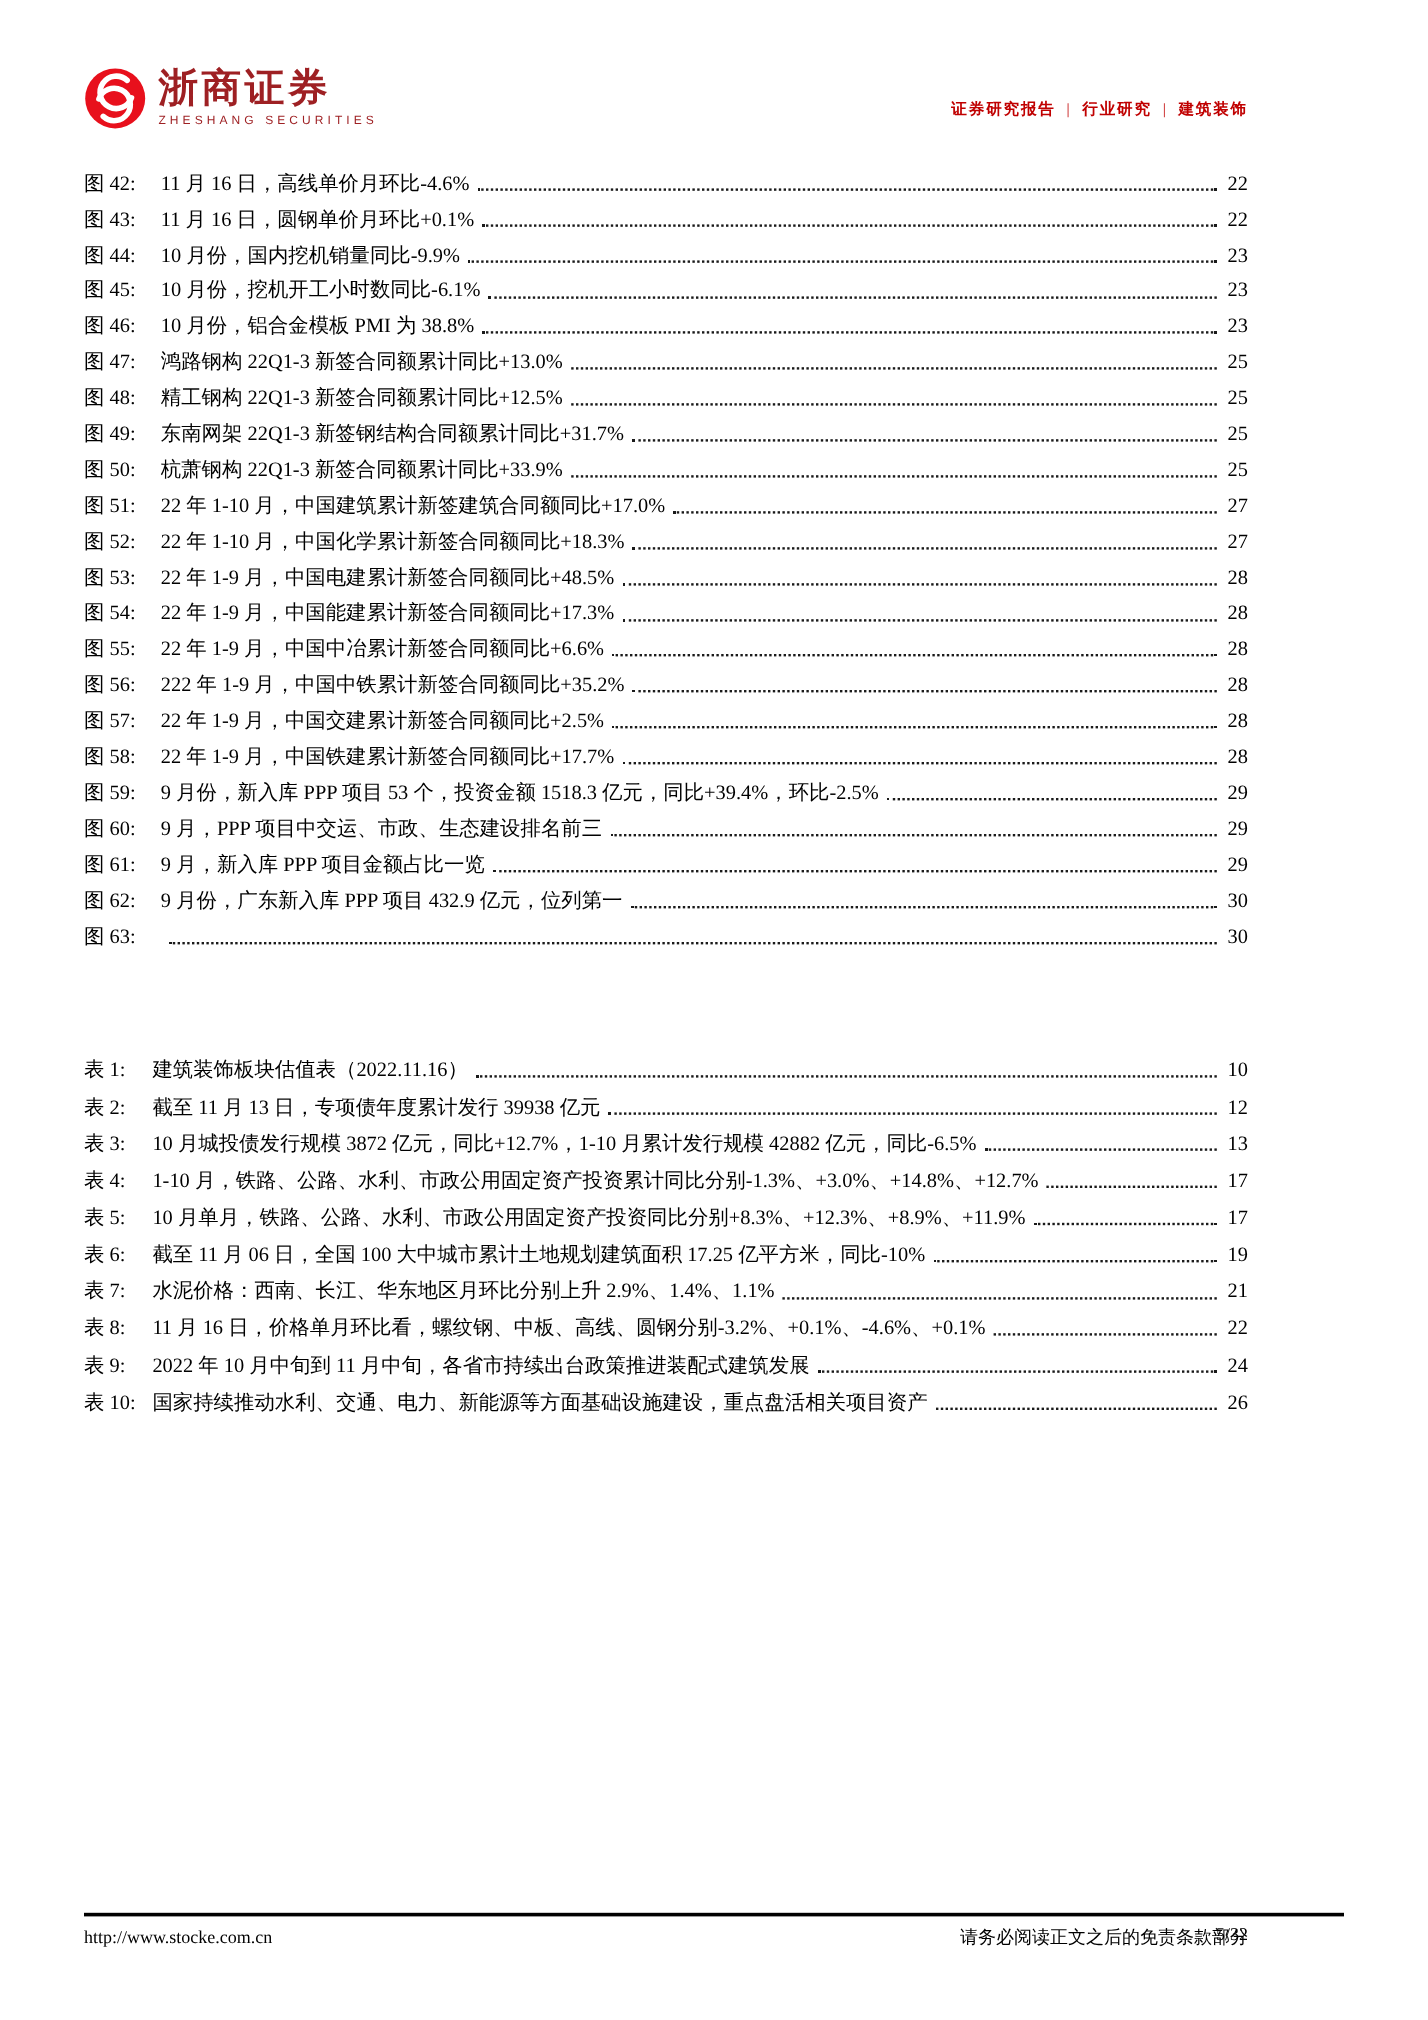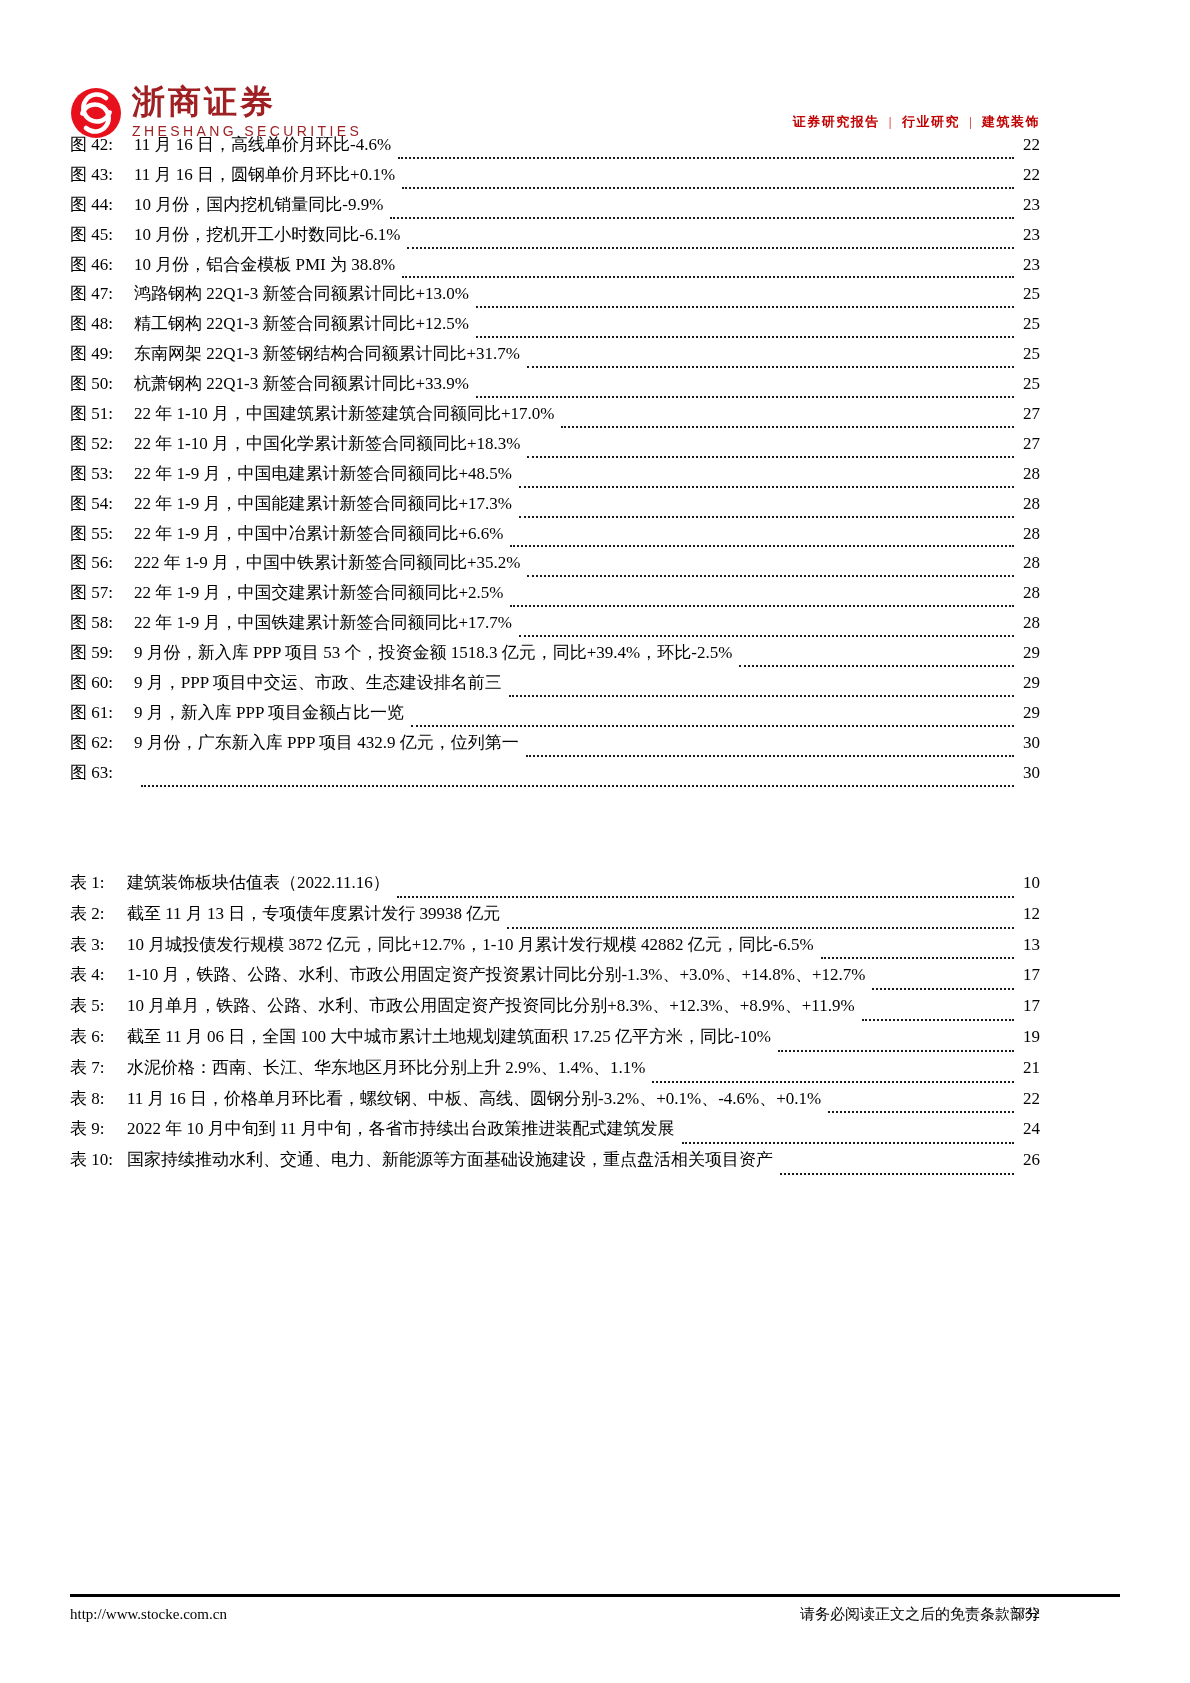--- a/index.html
+++ b/index.html
@@ -6,48 +6,48 @@
   html, body { background:#ffffff; }
   body {
     width:1190px; height:1683px; position:relative; overflow:hidden;
     font-family:"Liberation Serif","DejaVu Serif",serif;
     color:var(--text, #000);
   }
   .page { position:absolute; inset:0; background:#fff; }
 
   
   .header {
-    position:absolute; left:70px; width:970px; top:79px; height:60px;
+    position:absolute; left:70px; width:970px; top:48px; height:60px;
     display:flex; justify-content:space-between; align-items:flex-end;
   }
   .brand { display:flex; align-items:center; gap:10px; }
   .logo-mark { width:52px; height:52px; flex:none; }
   .logo-mark svg { display:block; }
   .brand-text { display:flex; flex-direction:column; }
   .brand-cn {
     font-size:33px; font-weight:700; line-height:1; letter-spacing:3px;
     color:var(--brand, #9E2023);
   }
   .brand-en {
-    font-size:14px; letter-spacing:3.4px; margin-top:4px;
+    font-size:10px; letter-spacing:3.4px; margin-top:4px;
     color:var(--brand, #9E2023);
     font-family:"Liberation Sans","DejaVu Sans",sans-serif;
   }
   .header-meta {
     font-size:13px; font-weight:700; letter-spacing:1.5px;
     color:var(--accent, #C00000); padding-bottom:8px; white-space:nowrap;
   }
   .header-meta .sep { margin:0 9px; font-weight:400; }
 
   
   .toc { position:absolute; left:70px; width:970px; }
   .toc-figures { top:134px; }
   .toc-tables { top:872px; }
   .toc-row {
-    display:flex; height:29.9px;
+    display:flex; align-items:flex-end; height:29.9px;
     font-size:17px; line-height:1.3; white-space:nowrap;
   }
   .toc-tables .toc-row { height:30.8px; }
   .toc-label { flex:none; width:64px; }
   .toc-tables .toc-label { width:57px; }
   .toc-title { flex:none; max-width:860px; overflow:hidden; }
   .toc-dots {
     flex:1 1 auto; min-width:10px;
     border-bottom:2px dotted #1a1a1a; margin:0 2px 5px 7px;
   }

